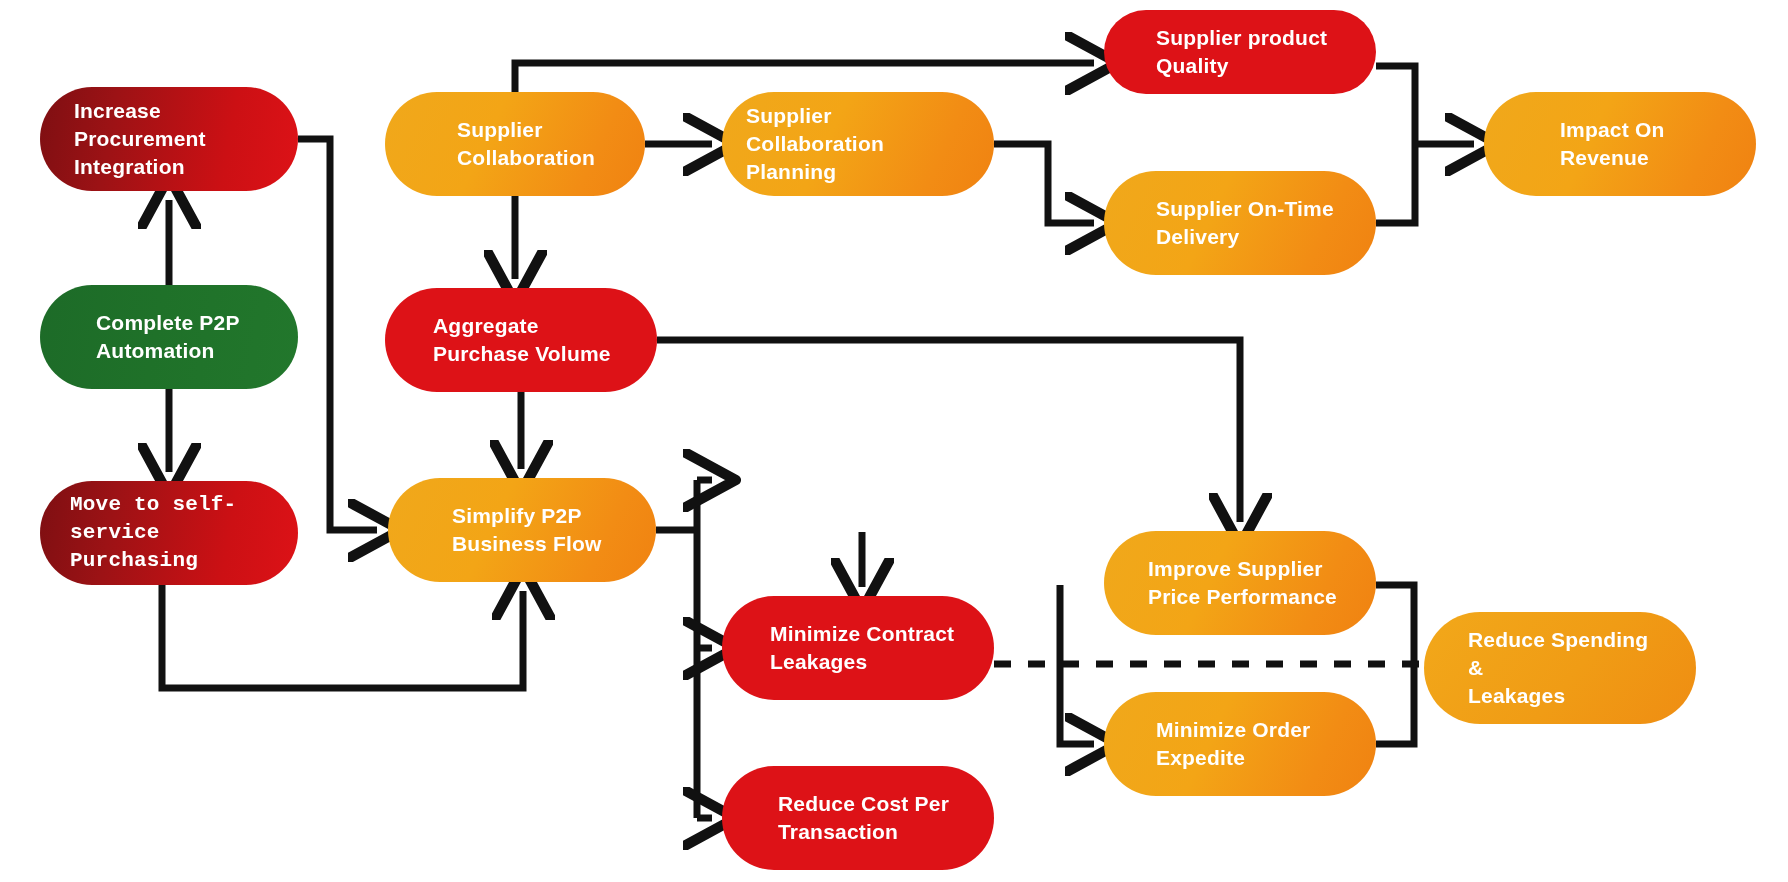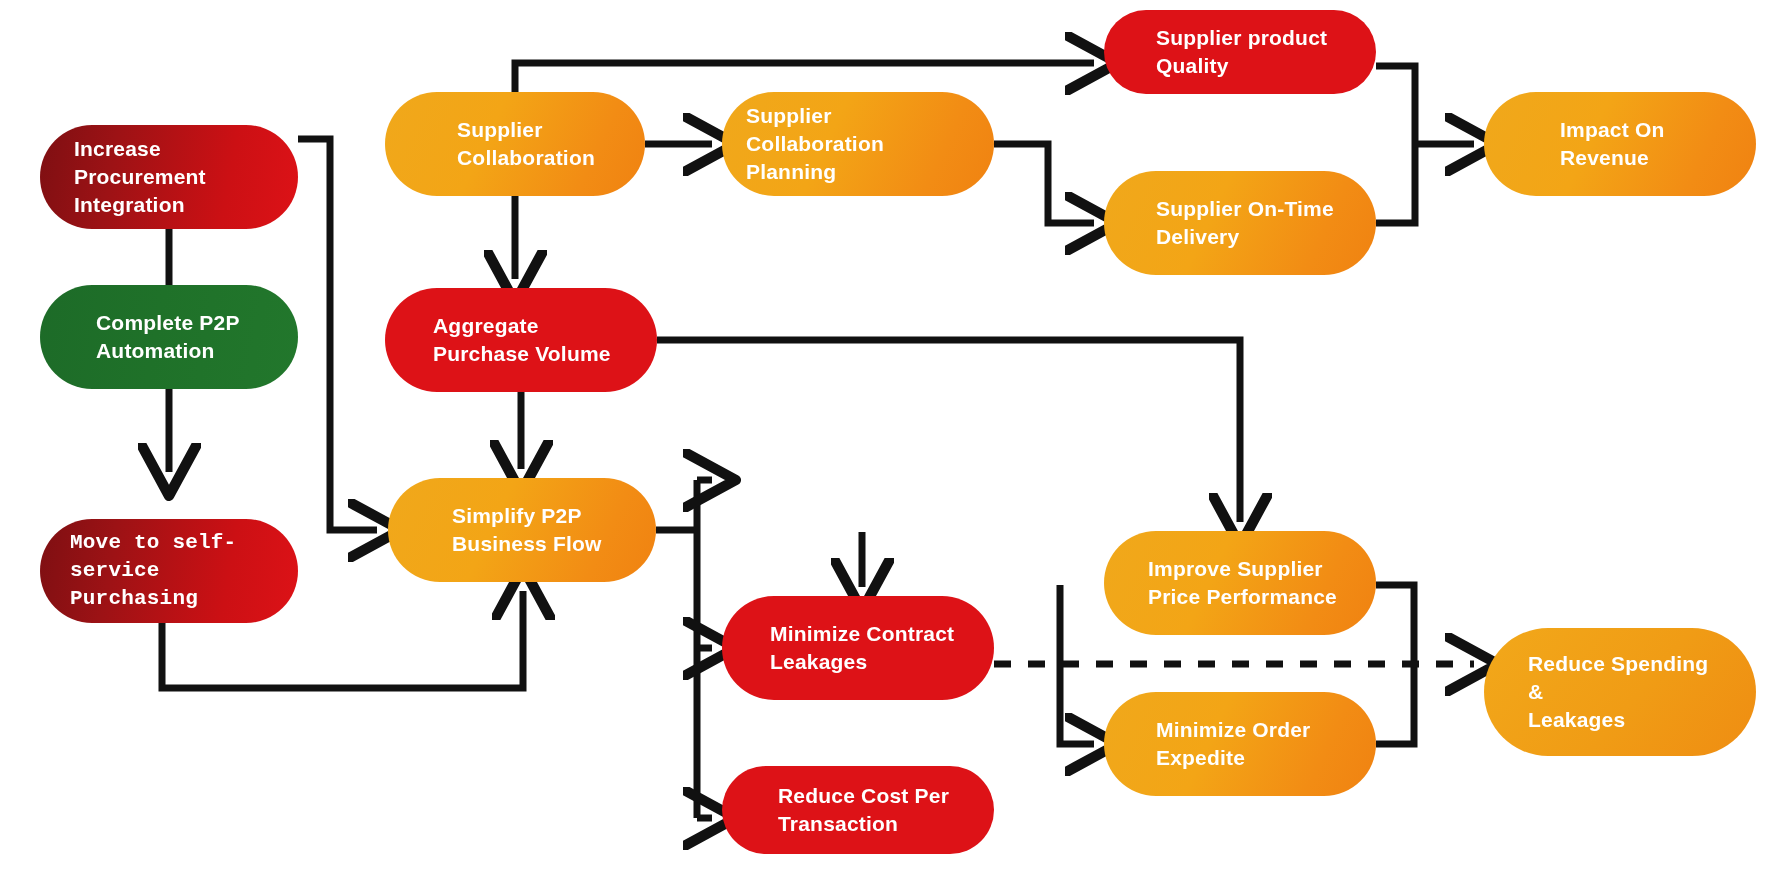--- a/index.html
+++ b/index.html
@@ -33,21 +33,20 @@
     font-weight: 700;
     font-size: 21px;
     line-height: 1.34;
     letter-spacing: 0.2px;
     padding: 0 34px;
     z-index: 3;
     white-space: pre-line;
   }
   .fill-darkred {
     background: linear-gradient(100deg, #7e0f12 0%, #9c1215 28%, #cc1014 72%, #dd1217 100%);
-    margin-top: 38px;
   }
   .fill-red {
     background: #dd1217;
   }
   .fill-green {
     background: linear-gradient(100deg, #1d6b28 0%, #1f7129 45%, #22772c 100%);
   }
   .fill-orange {
     background: linear-gradient(115deg, #f0a81b 0%, #f3a516 40%, #f28c14 78%, #f08211 100%);
   }
@@ -156,33 +155,33 @@
     <span>Impact On
 Revenue</span>
   </div>
 
 
   <div class="node fill-red" style="left:722px; top:596px; width:272px; height:104px; padding-left:48px;">
     <span>Minimize Contract
 Leakages</span>
   </div>
 
-  <div class="node fill-red" style="left:722px; top:766px; width:272px; height:88px; padding-left:56px;">
+  <div class="node fill-red" style="left:722px; top:766px; width:272px; height:104px; padding-left:56px;">
     <span>Reduce Cost Per
 Transaction</span>
   </div>
 
   <div class="node fill-orange" style="left:1104px; top:531px; width:272px; height:104px; padding-left:44px;">
     <span>Improve Supplier
 Price Performance</span>
   </div>
 
   <div class="node fill-orange" style="left:1104px; top:692px; width:272px; height:104px; padding-left:52px;">
     <span>Minimize Order
 Expedite</span>
   </div>
 
-  <div class="node fill-orange-flat" style="left:1484px; top:612px; width:272px; height:128px; padding-left:44px;margin-top:16px;">
+  <div class="node fill-orange-flat" style="left:1424px; top:612px; width:272px; height:112px; padding-left:44px;">
     <span>Reduce Spending &amp;
 Leakages</span>
   </div>
 
 </div>
 
 </body></html>

